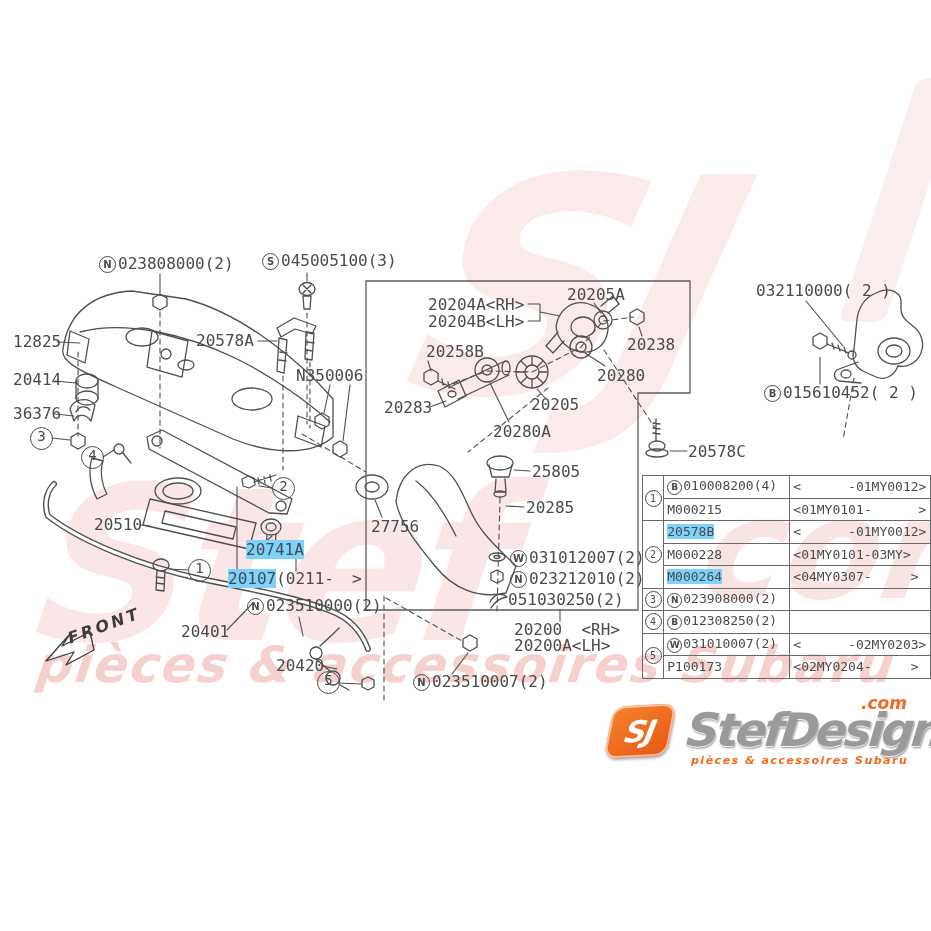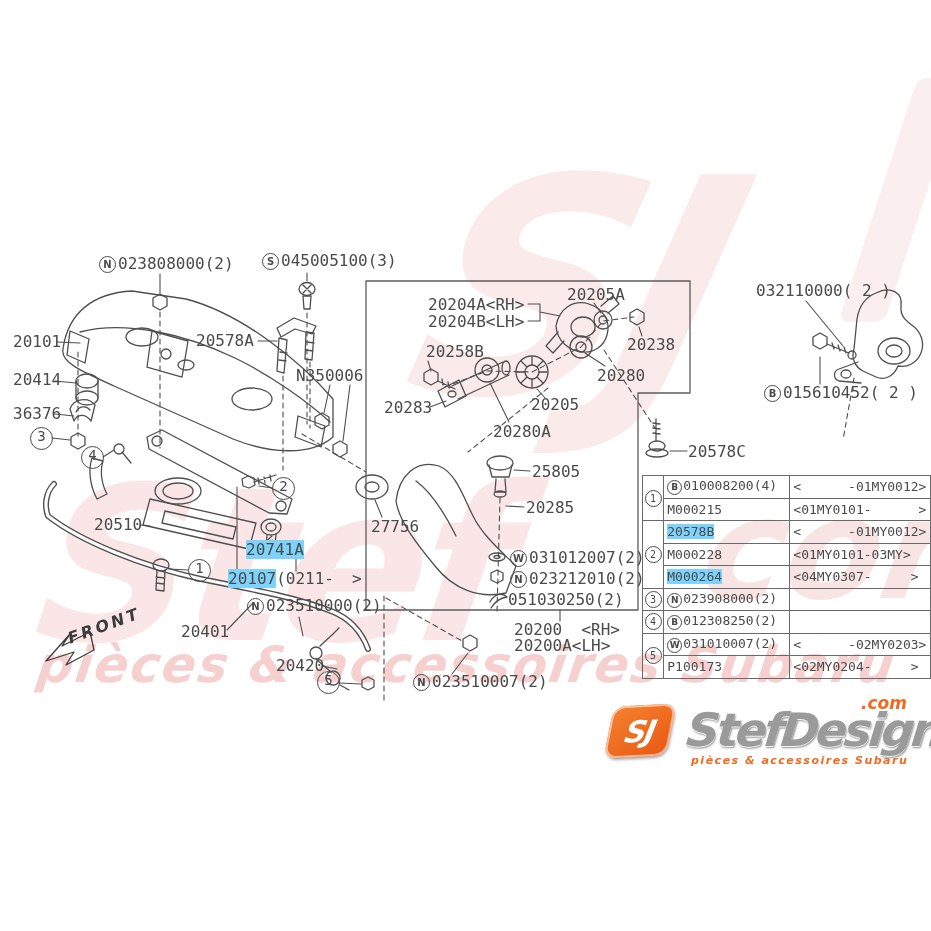--- a/index.html
+++ b/index.html
@@ -252,21 +252,21 @@
         <path d="M384,596 L384,700"></path>
           <path d="M386,598 L462,641"></path>
         <path d="M548,388 L468,452"></path>
           <path d="M854,378 L843,440"></path>
       </g>
     </g>
   </svg>
 
   <div class="lbl" style="left:99px;top:255px"><span class="cl">N</span><span>023808000(2)</span></div>
   <div class="lbl" style="left:262px;top:252px"><span class="cl">S</span><span>045005100(3)</span></div>
-  <div class="lbl" style="left:13px;top:333px">20101</div>
+  <div class="lbl" style="left:13px;top:333px">12825</div>
   <div class="lbl" style="left:196px;top:332px">20578A</div>
   <div class="lbl" style="left:296px;top:367px">N350006</div>
   <div class="lbl" style="left:13px;top:371px">20414</div>
   <div class="lbl" style="left:13px;top:405px">36376</div>
   <div class="lbl" style="left:94px;top:516px">20510</div>
   <div class="lbl" style="left:246px;top:541px"><span class="hl">20741A</span></div>
   <div class="lbl" style="left:228px;top:570px"><span class="hl">20107</span><span>(0211-</span></div>
   <div class="lbl" style="left:352px;top:570px">&gt;</div>
   <div class="lbl" style="left:181px;top:623px">20401</div>
   <div class="lbl" style="left:247px;top:597px"><span class="cl">N</span><span>023510000(2)</span></div>

